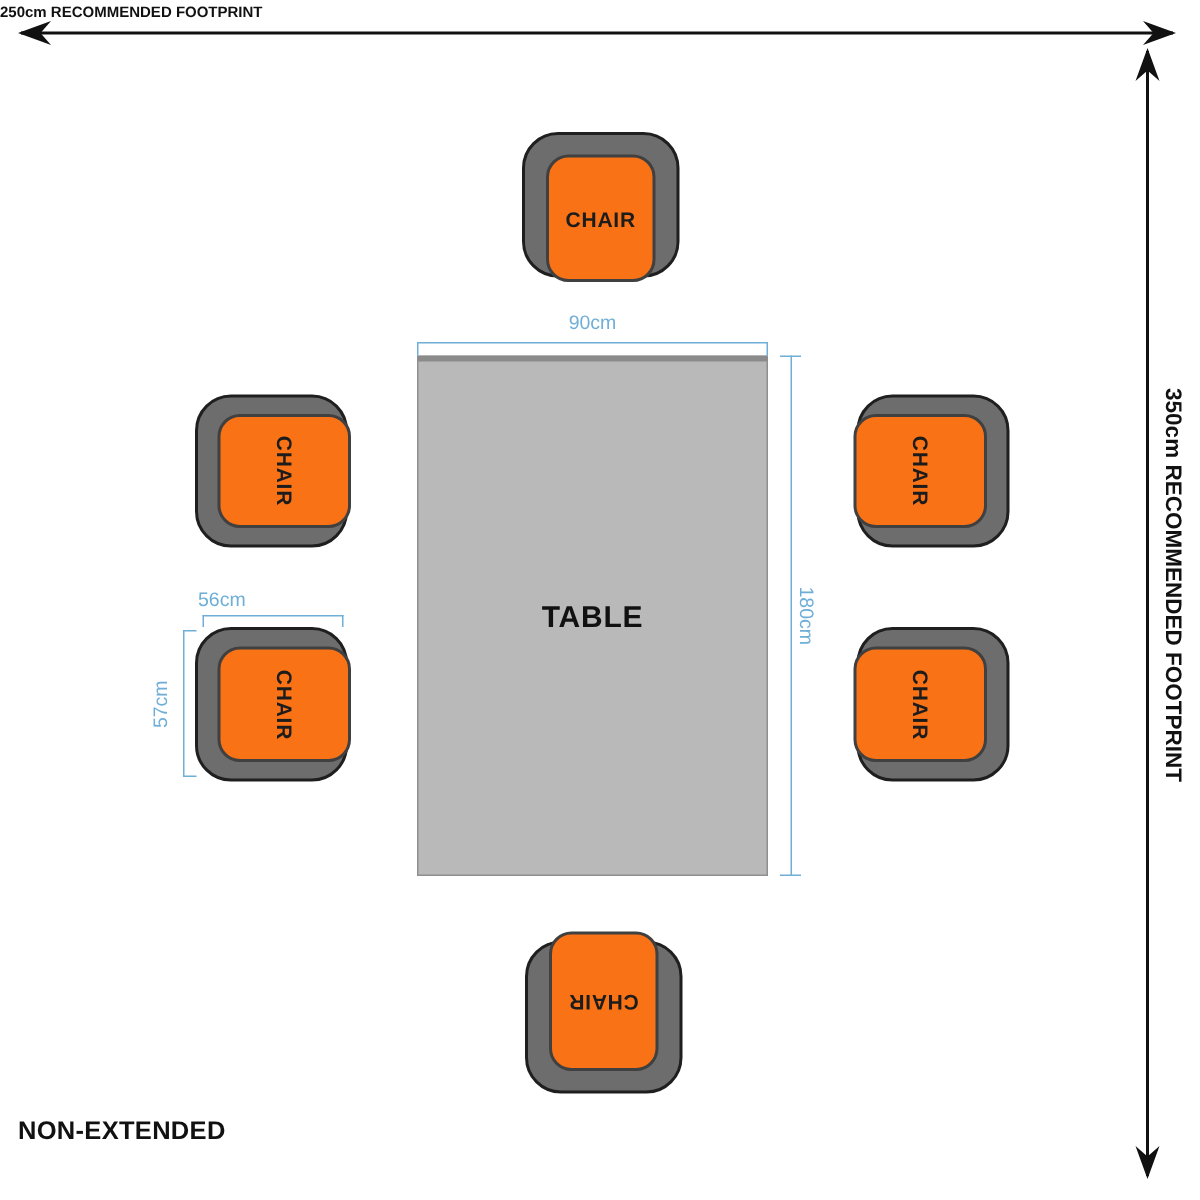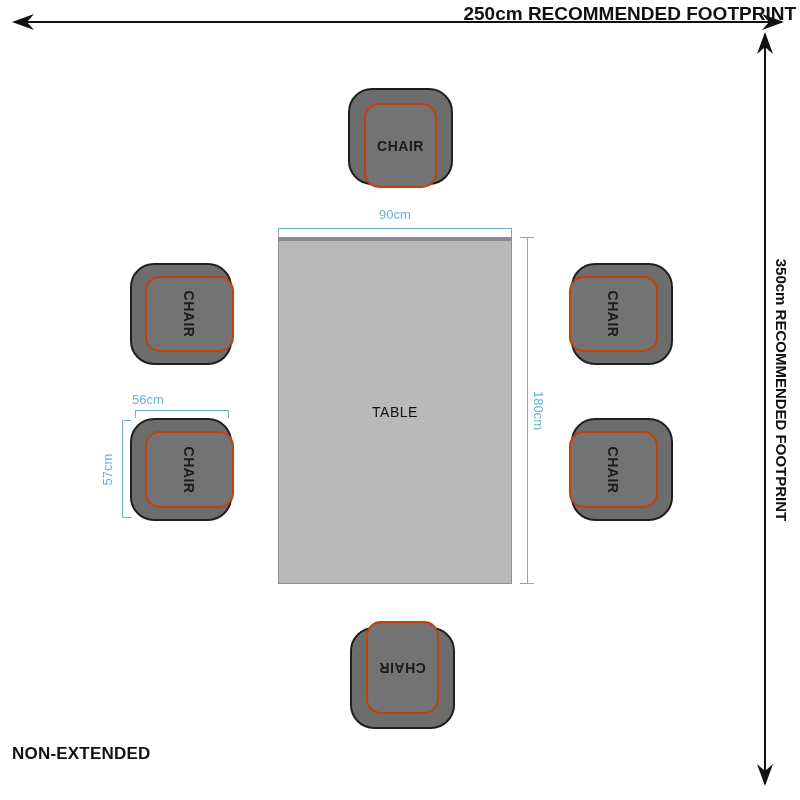--- a/index.html
+++ b/index.html
@@ -1,47 +1,47 @@
 <!DOCTYPE html>
 <html><head>
 <meta charset="utf-8">
 <style>
   html,body{margin:0;padding:0;background:#fff;}
   #stage{
     position:relative;width:800px;height:800px;background:#ffffff;
     font-family:"Liberation Sans",sans-serif;overflow:hidden;
   }
   .blacktxt{color:#111;font-weight:bold;}
-  .toplabel{position:absolute;top:3px;left:0;width:796px;text-align:right;font-size:19px;letter-spacing:0;}
+  .toplabel{position:absolute;top:3px;left:0;width:796px;text-align:left;font-size:10px;letter-spacing:0;}
   .rightlabel{
     position:absolute;left:612px;top:382px;width:340px;height:16px;text-align:center;
     white-space:nowrap;transform:rotate(90deg);transform-origin:center;font-size:15px;
   }
   .variant{position:absolute;left:12px;top:744px;font-size:17px;letter-spacing:.2px;}
   svg{position:absolute;display:block;}
   
   .table{
     position:absolute;left:278px;top:237px;width:234px;height:347px;
     background:#b9b9b9;border:1px solid #8f8f8f;border-top:4px solid #8b8b8b;
     box-sizing:border-box;display:flex;align-items:center;justify-content:center;
   }
-  .table-label{font-size:14px;font-weight:normal;color:#111;letter-spacing:.5px;}
+  .table-label{font-size:20px;font-weight:bold;color:#111;letter-spacing:.5px;}
   
   .dimtxt{position:absolute;color:#6fafd7;font-size:13px;}
   .dimline{position:absolute;background:#6fafd7;}
   .rot90{transform:rotate(90deg);transform-origin:center;}
   .rot-90{transform:rotate(-90deg);transform-origin:center;}
   
   .chair{position:absolute;}
   .chair-back{
     position:absolute;left:0;top:0;right:0;bottom:0;background:#6d6d6d;
     border:2px solid #1f1f1f;border-radius:24px;box-sizing:border-box;
   }
   .chair-seat{
-    position:absolute;background:#737373;border:2px solid #c2410c;border-radius:15px;
+    position:absolute;background:#f97316;border:2px solid #404040;border-radius:15px;
     box-sizing:border-box;display:flex;align-items:center;justify-content:center;
   }
   .chair-label{font-size:14px;font-weight:bold;color:#1c1c1c;white-space:nowrap;letter-spacing:.5px;}
   
   .chair.facing-down  .chair-seat{left:16px;right:16px;top:15px;bottom:-3px;}
   .chair.facing-up    .chair-seat{left:16px;right:16px;top:-6px;bottom:15px;}
   .chair.facing-right .chair-seat{left:15px;right:-2px;top:13px;bottom:13px;}
   .chair.facing-left  .chair-seat{left:-2px;right:15px;top:13px;bottom:13px;}
   .chair.facing-right .chair-label,.chair.facing-left .chair-label{transform:rotate(90deg);}
   .chair.facing-up .chair-label{transform:rotate(180deg);}

